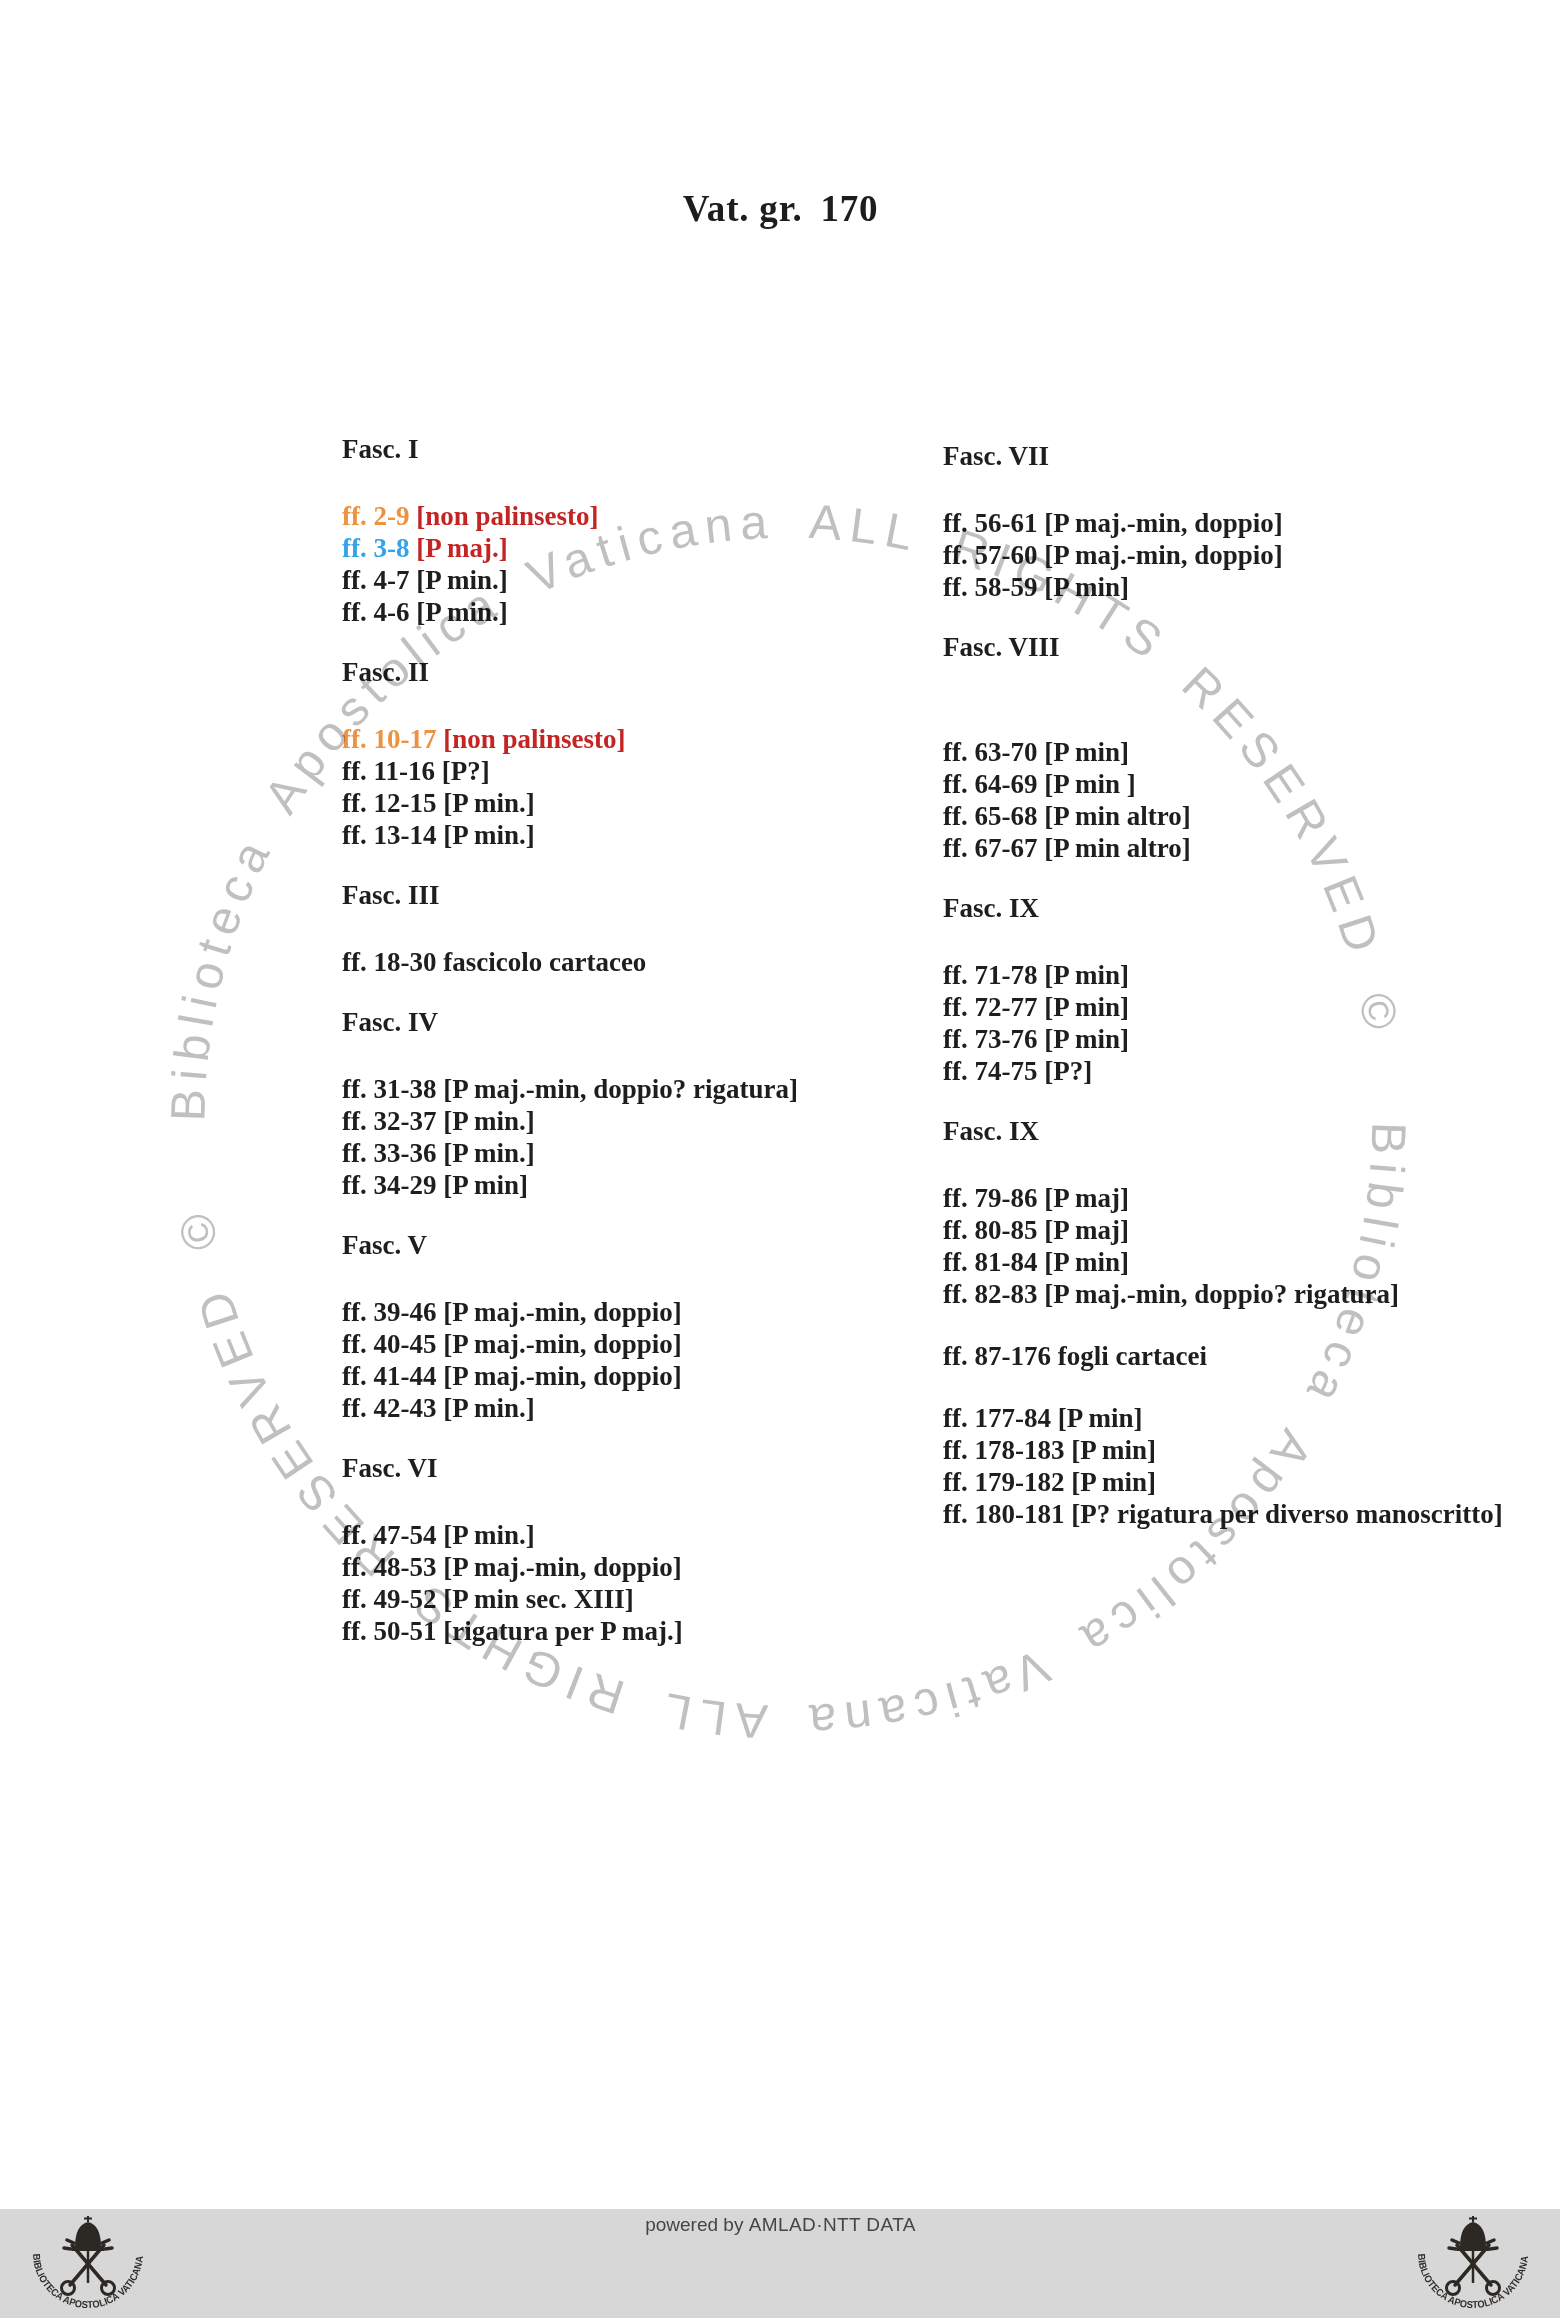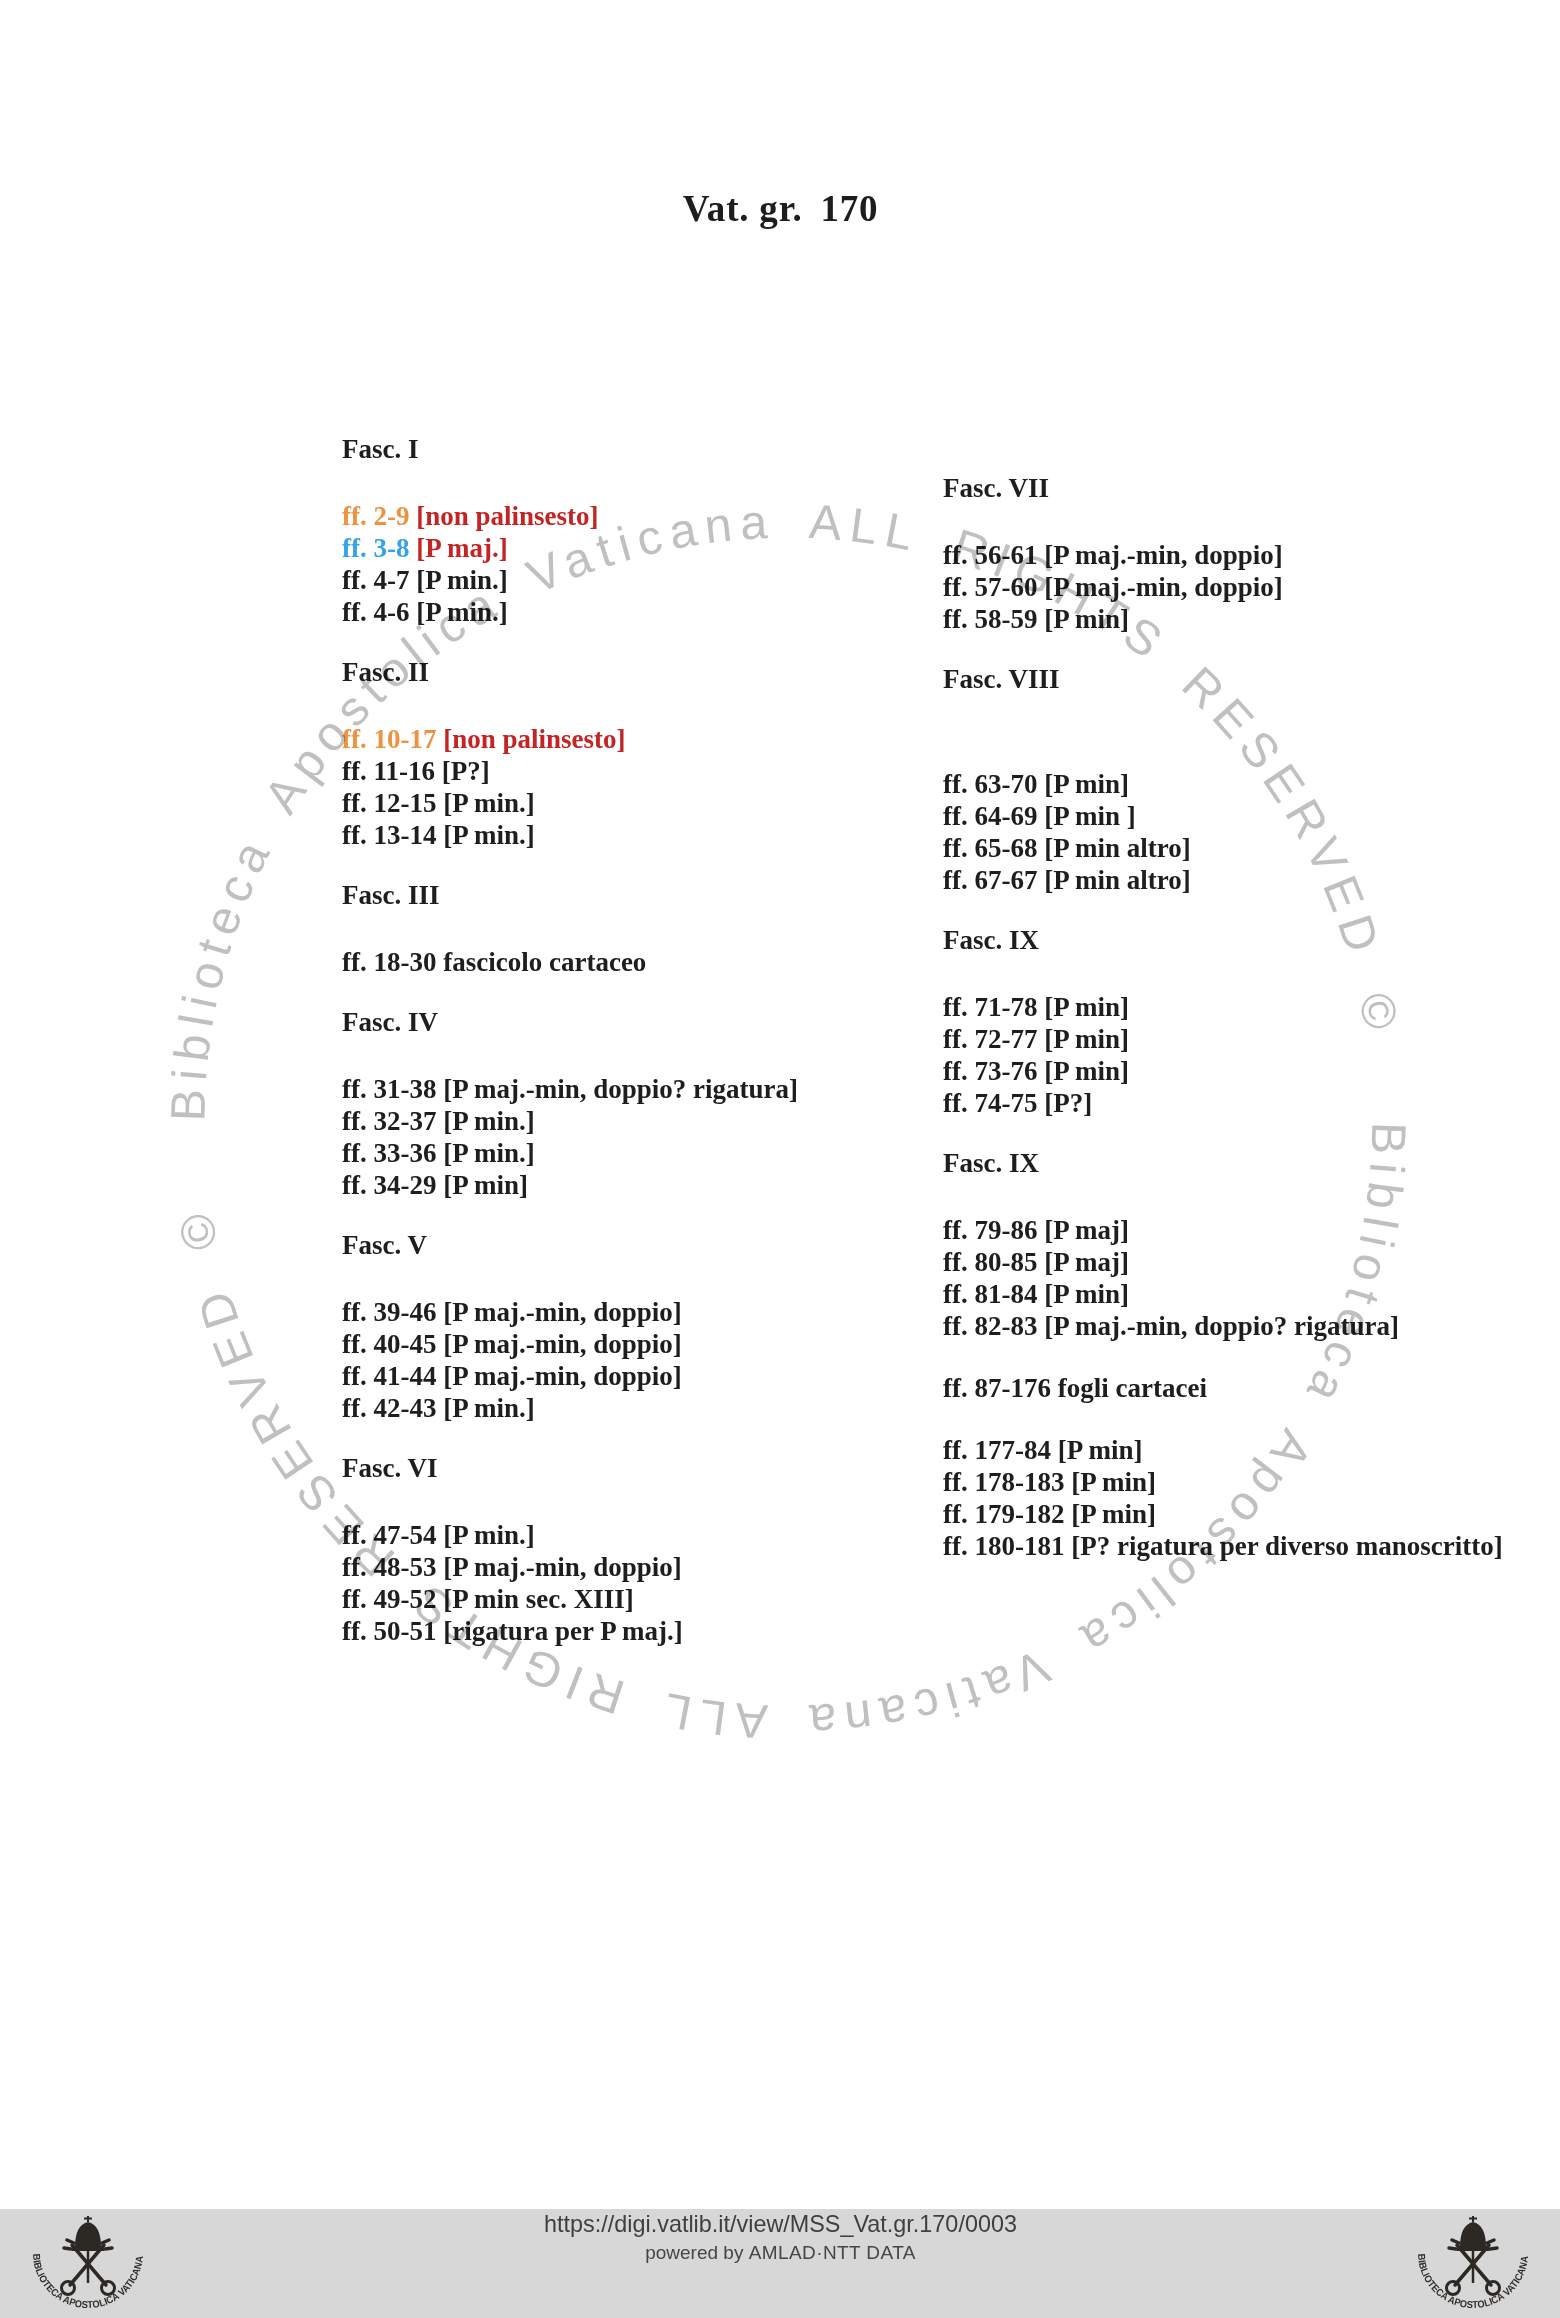--- a/index.html
+++ b/index.html
@@ -8,21 +8,21 @@
     font-family:"Liberation Serif", serif;overflow:hidden;
   }
   
   .title-wrap{position:absolute;top:187px;left:0;width:1561px;text-align:center;z-index:2;}
   .title{font-size:37px;font-weight:700;color:#1d1d1d;letter-spacing:0.8px;}
   .title .t-it{}
   .title .t-num{font-style:normal;margin-left:7.8px;}
   
   .col{position:absolute;z-index:2;color:#1e1e1e;font-weight:700;}
   .col-left{left:342px;top:435px;width:601px;}
-  .col-right{left:943px;top:442px;width:617px;margin-top:32px;}
+  .col-right{left:943px;top:442px;width:617px;}
   .block{margin:0 0 30px 0;}
   .heading{font-size:27px;line-height:28px;margin:0 0 37px 0;}
   .block.gap-large .heading{margin-bottom:75px;}
   .block.top-gap{margin-top:12.5px;}
   .line{font-size:27px;line-height:32px;}
   .seg.k{color:#1e1e1e;}
   .seg.o{color:var(--c-orange,#ec9240);}
   .seg.r{color:var(--c-red,#c32424);}
   .seg.b{color:var(--c-blue,#35a3e8);}
   
@@ -141,21 +141,20 @@
   </defs>
   <text>
     <textPath href="#wm-circle" startOffset="0" fill="#c0c0c0">Biblioteca Apostolica Vaticana  ALL RIGHTS RESERVED  ©</textPath>
   </text>
   <text>
     <textPath href="#wm-circle" startOffset="50%" fill="#c0c0c0">Biblioteca Apostolica Vaticana  ALL RIGHTS RESERVED  ©</textPath>
   </text>
 </svg>
 
 <div class="footer">
-  <div class="f2">https://digi.vatlib.it/view/MSS_Vat.gr.170/0003</div>
   <div class="f3">
     <span>powered by </span><span class="brand">AMLAD·NTT DATA</span>
   </div>
 </div>
 
 <svg class="logo logo-left" viewBox="0 0 140 100">
   <defs>
       <path id="arcA" d="M 15 40 A 55 55 0 0 0 125 40" fill="none"></path>
     </defs>
   <g stroke="#2c2824" fill="none" stroke-width="3.5" stroke-linecap="round">

